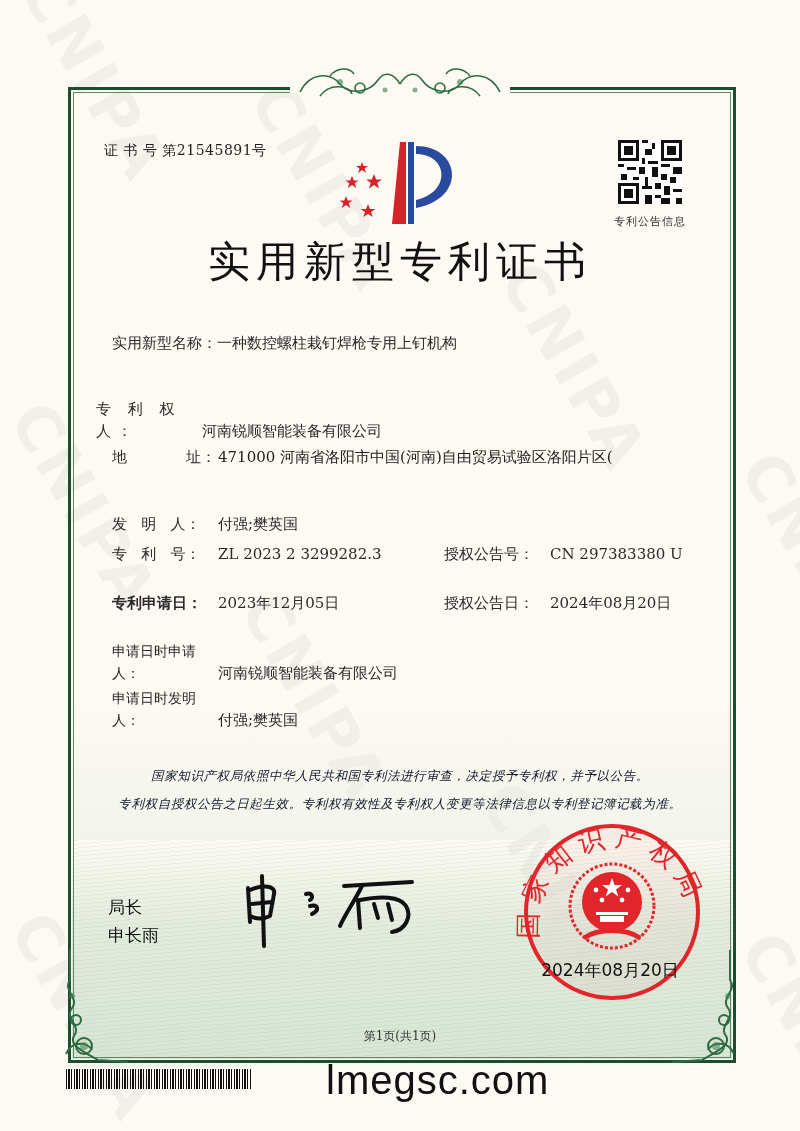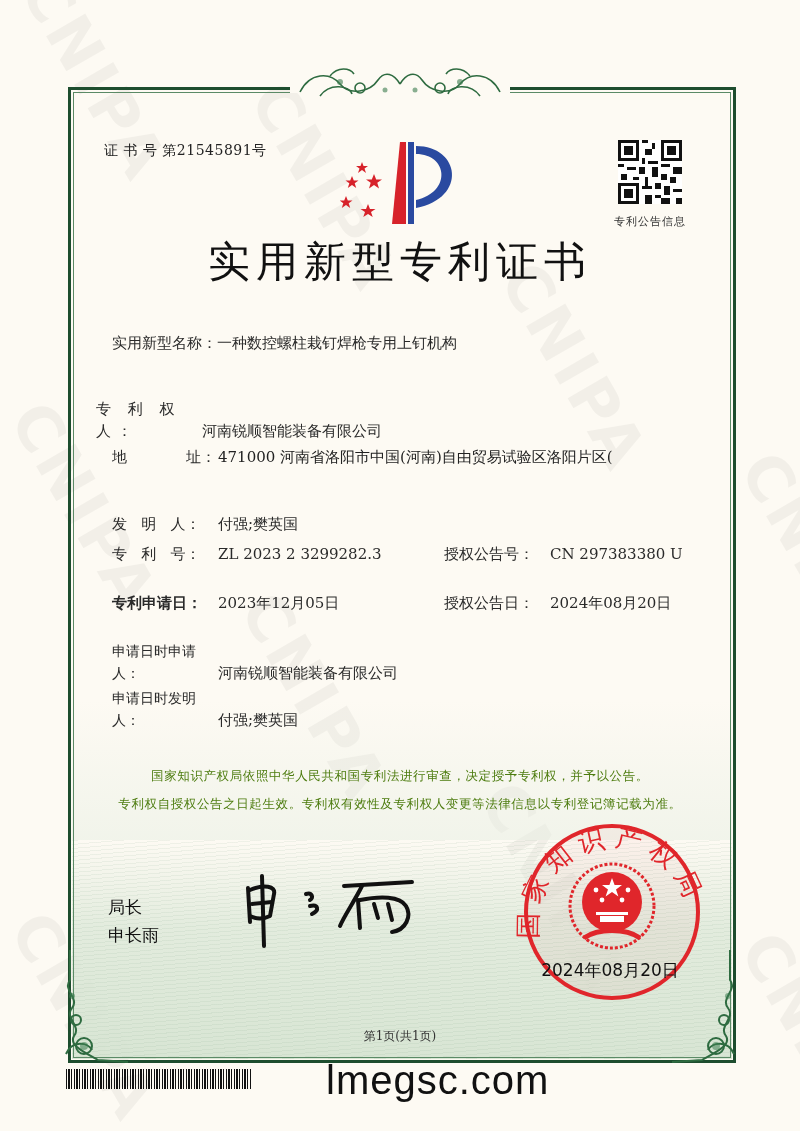--- a/index.html
+++ b/index.html
@@ -103,22 +103,23 @@
     left: 218px;
     width: 450px;
     font-size: 15px;
     line-height: 22px;
   }
   .statement {
     position: absolute;
     left: 0; width: 800px;
     text-align: center;
     font-size: 12.5px;
-    color: #4d7c0f;
+    color: #0f172a;
     letter-spacing: 0.6px;
+    font-style: italic;
   }
   .director {
     position: absolute;
     left: 108px;
     font-family: "DejaVu Sans", "Liberation Sans", sans-serif;
     font-size: 17px;
     color: #111;
   }
   .signature {
     position: absolute;

